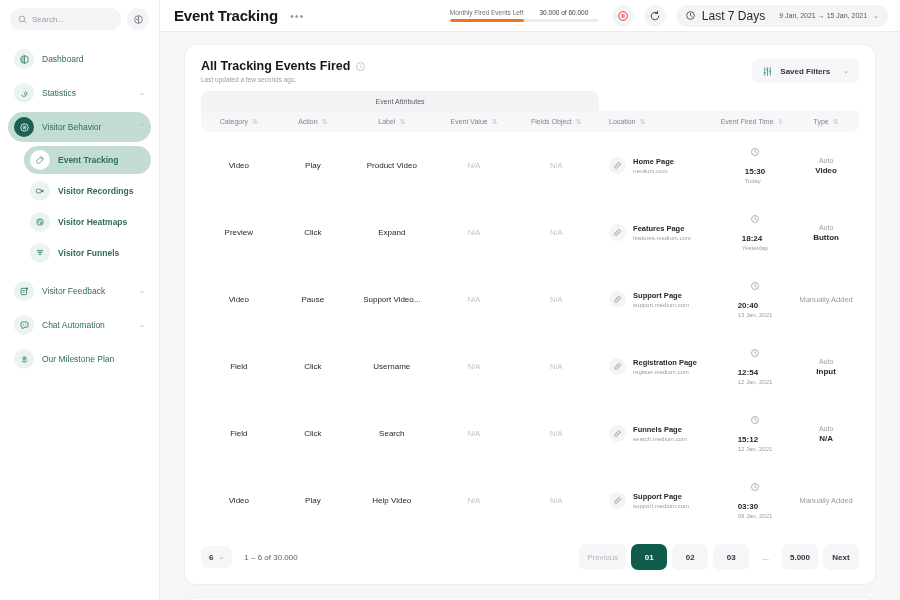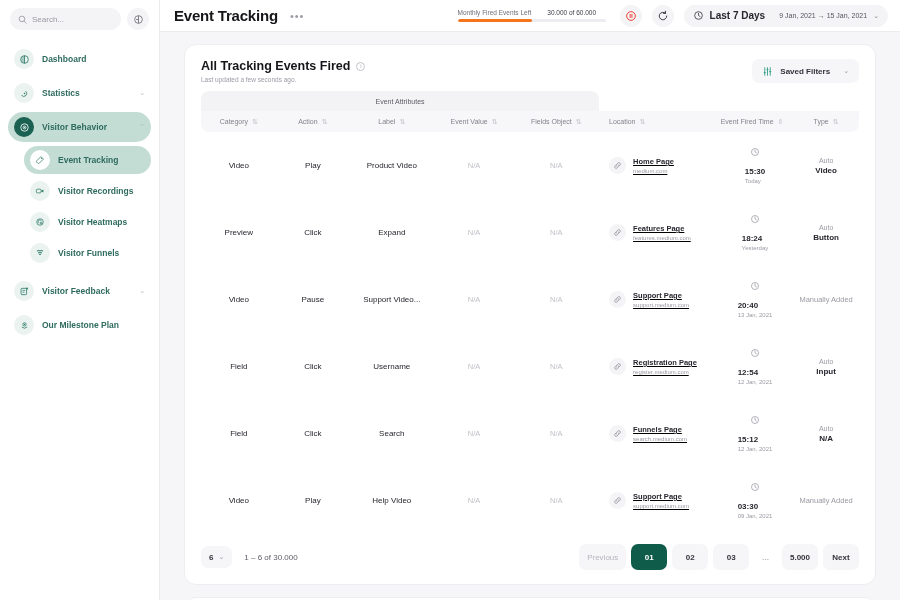--- a/index.html
+++ b/index.html
@@ -29,21 +29,21 @@
   .collapse-btn {
     width: 22px; height: 22px; border-radius: 11px; background: #f4f4f6;
     display: flex; align-items: center; justify-content: center;
   }
   .nav { padding: 0 8px; }
   .nav-item {
     display: flex; align-items: center; gap: 8px;
     height: 30px; padding: 0 6px; border-radius: 15px; margin-bottom: 4px;
     cursor: pointer; position: relative;
   }
-  .nav-item .lbl { font-size: 8.5px; color: #2f6b5e; font-weight: 700; white-space: nowrap; }
+  .nav-item .lbl { font-size: 8.5px; color: #2f6b5e; font-weight: 400; white-space: nowrap; }
   .nav-ico {
     width: 20px; height: 20px; border-radius: 10px; background: #eaf3f0;
     display: flex; align-items: center; justify-content: center; flex: 0 0 20px;
   }
   .chev { margin-left: auto; color: #a8bdb7; font-size: 7px; }
   .group-active { background: #c3ddd5; border-radius: 15px; }
   .group-active .nav-ico { background: #1b6152; }
   .sub { padding-left: 16px; }
   .sub-item {
     display: flex; align-items: center; gap: 8px; height: 28px;
@@ -73,21 +73,21 @@
   .quota-bar { width: 148px; height: 2.5px; background: #ededf1; border-radius: 2px; overflow: hidden; }
   .quota-fill { height: 100%; background: #f5751f; border-radius: 2px; }
   .icon-btn {
     width: 22px; height: 22px; border-radius: 11px; background: #f4f4f6;
     display: flex; align-items: center; justify-content: center; cursor: pointer;
   }
   .date-pill {
     height: 22px; border-radius: 11px; background: #f4f4f6;
     display: flex; align-items: center; gap: 6px; padding: 0 9px; cursor: pointer;
   }
-  .date-pill .t1 { font-size: 10px; color: #26262e; font-weight: 700; }
+  .date-pill .t1 { font-size: 12px; color: #26262e; font-weight: 400; }
   .date-pill .t2 { font-size: 7px; color: #55555f; margin-left: 8px; }
   .date-pill .cv { font-size: 7px; color: #8a8a94; }
 
   
   #content { flex: 1; overflow: hidden; padding: 12px 24px 0 24px; }
   .card { background: #ffffff; border-radius: 12px; border: 1px solid #edeef1; }
 
   .card-head { display: flex; align-items: flex-start; padding: 14px 16px 8px 16px; gap: 16px; }
   .card-title-wrap { display: flex; align-items: center; gap: 6px; }
   .card-title { font-size: 12.5px; font-weight: 700; color: #16161a; }
@@ -116,21 +116,21 @@
     padding: 7px 0 7px 0; text-align: center; font-weight: 400;
   }
   .hd-row td:first-child { border-radius: 0 0 0 8px; }
   .hd-row td:last-child { border-radius: 0 0 8px 0; }
   .hd-inner { display: inline-flex; align-items: center; gap: 4px; }
   .srt { color: #c3c3cb; font-size: 7px; line-height: 1; }
   .bd-row td { padding: 15px 0; text-align: center; vertical-align: middle; }
   .cell-main { font-size: 8px; color: #26262e; }
   .cell-na { font-size: 7.5px; color: #c0c0c8; }
   .loc {
-    display: flex; align-items: center; gap: 7px; padding-left: 10px; text-align: left; text-decoration: underline;
+    display: flex; align-items: center; gap: 7px; padding-left: 10px; text-align: left;
   }
   .loc-ico {
     width: 17px; height: 17px; border-radius: 9px; background: #f4f4f6; flex: 0 0 17px;
     display: flex; align-items: center; justify-content: center;
   }
   .loc-t1 { font-size: 7.5px; color: #26262e; font-weight: 600; }
   .loc-t2 { font-size: 6px; color: #9a9aa4; margin-top: 2px; }
   .tm { display: flex; align-items: center; gap: 10px; padding-left: 6px; flex-direction: column; }
   .tm-t1 { font-size: 8px; color: #26262e; font-weight: 700; }
   .tm-t2 { font-size: 6px; color: #9a9aa4; margin-top: 2px; }
@@ -274,20 +274,31 @@
             <rect x="3" y="3.4" width="8" height="9.2" rx="1.4" fill="none" stroke="#2f7a67" stroke-width="1.2"></rect>
             <line x1="5" y1="6.4" x2="9" y2="6.4" stroke="#2f7a67" stroke-width="1.1"></line>
             <line x1="5" y1="9" x2="8" y2="9" stroke="#2f7a67" stroke-width="1.1"></line>
             <circle cx="11.6" cy="3.6" r="1.5" fill="#2f7a67"></circle>
           </svg>
         </span>
         <span class="lbl">Visitor Feedback</span>
         <span class="chev">⌄</span>
       </div>
 
+      <div class="nav-item">
+        <span class="nav-ico">
+          <svg width="11" height="11" viewBox="0 0 16 16">
+            <path d="M3 4.6 a1.6 1.6 0 0 1 1.6-1.6 h6.8 A1.6 1.6 0 0 1 13 4.6 v4.4 a1.6 1.6 0 0 1-1.6 1.6 H7.4 L5 13 v-2.4 H4.6 A1.6 1.6 0 0 1 3 9 Z" fill="none" stroke="#2f7a67" stroke-width="1.2" stroke-linejoin="round"></path>
+            <circle cx="6.3" cy="6.8" r="0.8" fill="#2f7a67"></circle>
+            <circle cx="9.7" cy="6.8" r="0.8" fill="#2f7a67"></circle>
+          </svg>
+        </span>
+        <span class="lbl">Chat Automation</span>
+        <span class="chev">⌄</span>
+      </div>
 
 
 
       <div class="nav-item">
         <span class="nav-ico">
           <svg width="11" height="11" viewBox="0 0 16 16">
             <circle cx="8" cy="6.4" r="2.4" fill="none" stroke="#2f7a67" stroke-width="1.2"></circle>
             <circle cx="8" cy="6.4" r="0.9" fill="#2f7a67"></circle>
             <path d="M4.6 10.6 a5 5 0 0 0 6.8 0" fill="none" stroke="#2f7a67" stroke-width="1.2" stroke-linecap="round"></path>
           </svg>

